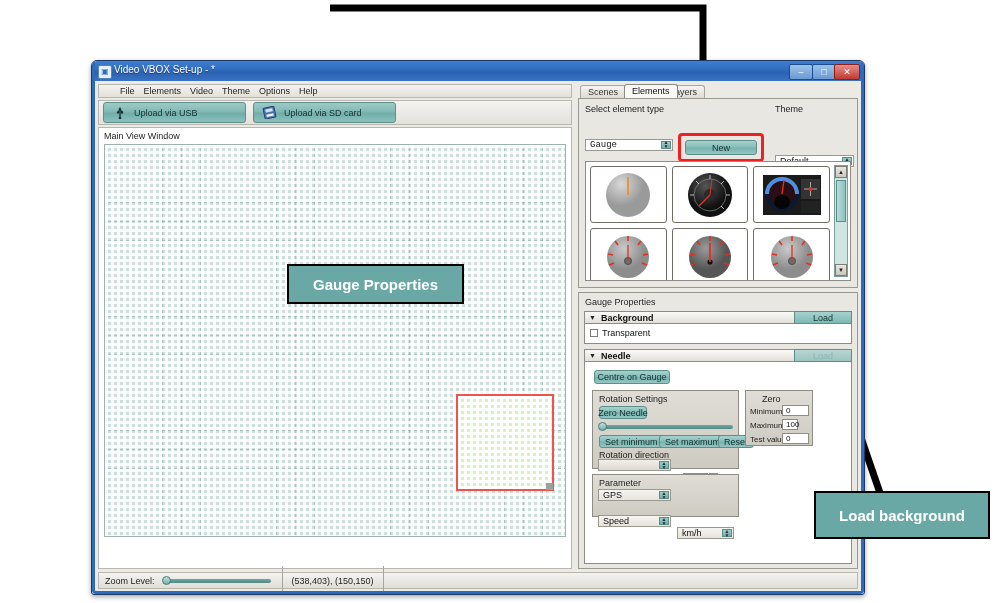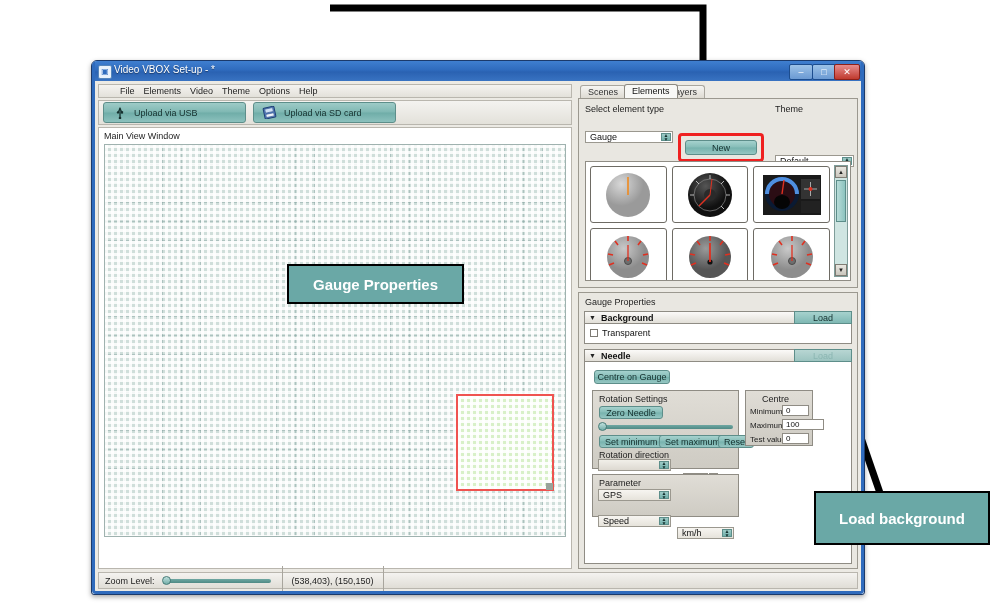--- a/index.html
+++ b/index.html
@@ -252,21 +252,21 @@
     display:flex;align-items:center;
   }
 
   
   .callout{
     position:absolute;background:#6aa8a6;border:2px solid #000;
     display:flex;align-items:center;justify-content:center;
     color:#ffffff;font-weight:bold;box-sizing:border-box;
   }
   #callout-gauge{left:287px;top:264px;width:177px;height:40px;font-size:15px;}
-  #callout-load{left:814px;top:491px;width:176px;height:54px;font-size:15px;}
+  #callout-load{left:814px;top:491px;width:176px;height:48px;font-size:15px;}
   .arrow-svg{position:absolute;left:0;top:0;pointer-events:none;}
 </style>
 </head>
 <body>
 
 <svg class="arrow-svg" width="1000" height="603">
 
   <path d="M 330 8 L 703 8 L 703 108" stroke="#000" stroke-width="7" fill="none"></path>
   <polygon points="703,128 692,104 714,104" fill="#000"></polygon>
 
@@ -341,21 +341,21 @@
     <div id="right-pane">
 
       <div id="tabstrip">
         <div class="tab" id="tab-scenes">Scenes</div>
         <div class="tab sel" id="tab-elements">Elements</div>
         <div class="tab" id="tab-layers">Layers</div>
       </div>
 
       <div id="elements-panel">
         <div class="abs fld-label" style="left:6px;top:5px;">Select element type</div>
-        <div class="abs combo" style="left:6px;top:32px;width:88px;">
+        <div class="abs combo" style="left:6px;top:40px;width:88px;font-family:Liberation Mono, monospace;">
           <span>Gauge</span>
           <span class="spin">
               <span>▲</span>
               <span>▼</span>
             </span>
         </div>
 
         <div id="new-btn">New</div>
         <div id="new-highlight"></div>
 
@@ -521,21 +521,21 @@
           <span class="caret">▼</span>
           <span class="shl">Needle</span>
           <span class="load-btn dim">Load</span>
         </div>
         <div class="body-white" style="top:69px;bottom:4px;">
 
           <div class="sbtn" style="left:9px;top:8px;width:76px;height:14px;">Centre on Gauge</div>
 
           <div class="grp" style="left:7px;top:28px;width:147px;height:79px;">
             <div class="grp-title">Rotation Settings</div>
-            <div class="sbtn" style="left:6px;top:15px;width:64px;">Zero Needle</div>
+            <div class="sbtn" style="left:6px;top:15px;width:48px;">Zero Needle</div>
             <div class="slider-track" style="left:7px;top:34px;width:133px;"></div>
             <div class="slider-knob" style="left:5px;top:31px;"></div>
             <div class="sbtn" style="left:6px;top:44px;">Set minimum</div>
             <div class="sbtn" style="left:66px;top:44px;">Set maximum</div>
             <div class="sbtn" style="left:125px;top:44px;">Reset</div>
             <div class="abs" style="left:6px;top:59px;font-size:9px;color:#1d1d1d;">Rotation direction</div>
             <div class="abs combo" style="left:5px;top:68px;width:73px;background:linear-gradient(to bottom,#f1efe9,#ddd9d1);">
               <span></span>
               <span class="spin">
                   <span>▲</span>
@@ -544,25 +544,25 @@
             </div>
             <div class="abs" style="left:6px;top:83px;font-size:9px;color:#1d1d1d;">Number of rotations</div>
             <div class="txtin" style="left:90px;top:82px;width:25px;justify-content:flex-end;padding-right:3px;">1</div>
             <div class="spinbox" style="left:116px;top:82px;">
                 <span>▲</span>
                 <span>▼</span>
               </div>
           </div>
 
           <div class="grp" style="left:160px;top:28px;width:68px;height:56px;">
-            <div class="grp-title" style="left:16px;">Centre</div>
+            <div class="grp-title" style="left:16px;">Zero</div>
             <div class="abs" style="left:4px;top:16px;font-size:8px;color:#1d1d1d;">Minimum</div>
             <div class="txtin" style="left:36px;top:14px;width:27px;">0</div>
             <div class="abs" style="left:4px;top:30px;font-size:8px;color:#1d1d1d;">Maximum</div>
-            <div class="txtin" style="left:36px;top:28px;width:42px;">100</div>
+            <div class="txtin" style="left:36px;top:28px;width:16px;">100</div>
             <div class="abs" style="left:4px;top:44px;font-size:8px;color:#1d1d1d;">Test value</div>
             <div class="txtin" style="left:36px;top:42px;width:27px;">0</div>
           </div>
 
           <div class="grp" style="left:7px;top:112px;width:147px;height:43px;">
             <div class="grp-title">Parameter</div>
             <div class="abs combo" style="left:5px;top:14px;width:73px;background:linear-gradient(to bottom,#f7f5f1,#e6e3db);">
               <span>GPS</span>
               <span class="spin">
                   <span>▲</span>

